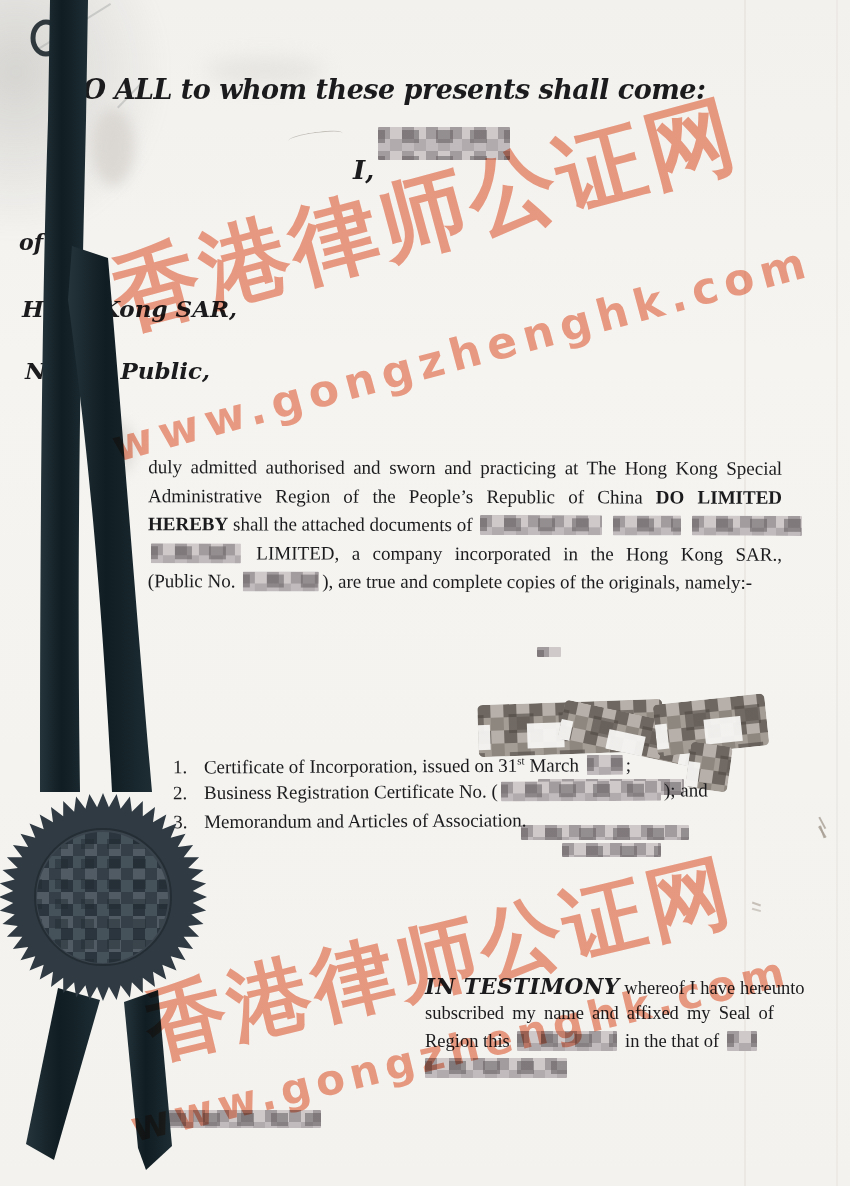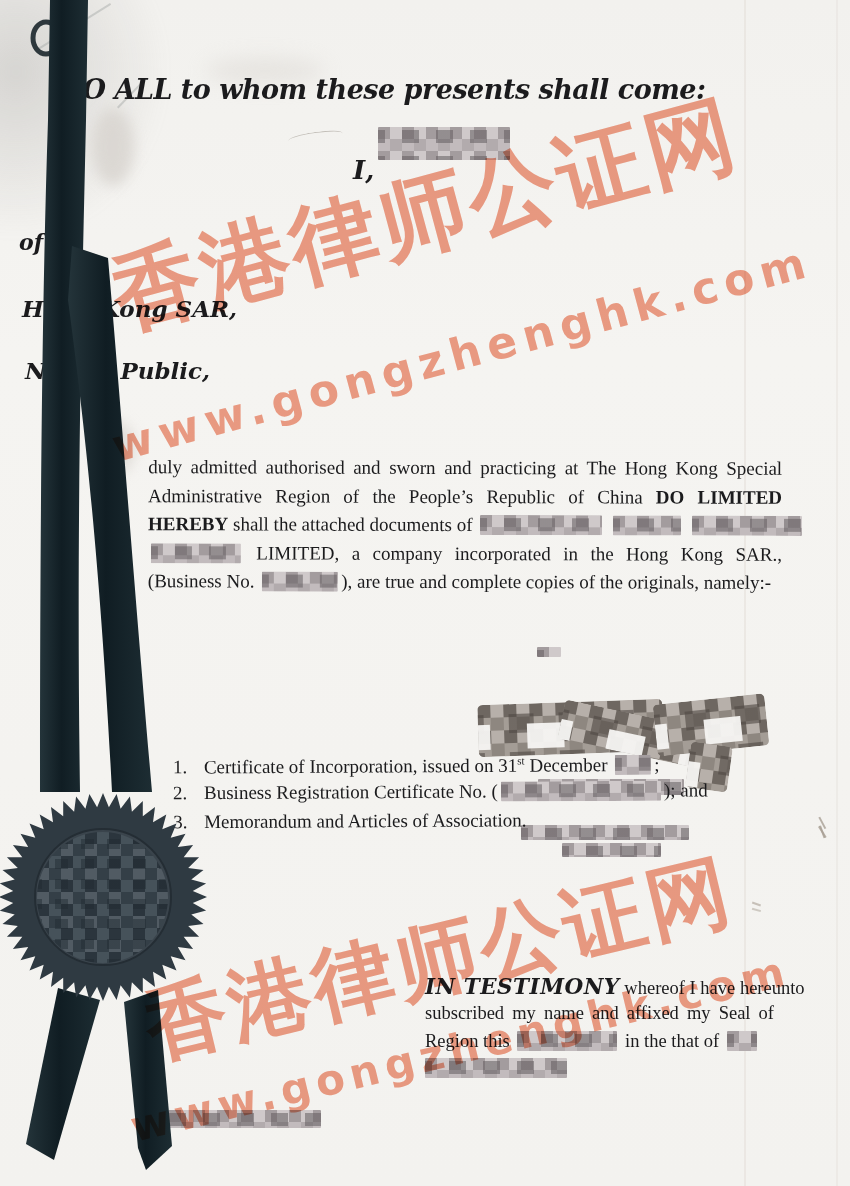--- a/index.html
+++ b/index.html
@@ -125,27 +125,27 @@
     <div class="bline j">
       <b>HEREBY</b><span> shall the attached documents of</span>
       <span class="mz mz-i" style="width:122px;"></span>
       <span class="mz mz-i" style="width:68px;"></span>
       <span class="mz mz-i" style="width:110px;"></span>
     </div>
     <div class="bline j">
       <span class="mz mz-i" style="width:90px;"></span><span> LIMITED, a company incorporated in the Hong Kong SAR.,</span>
     </div>
     <div class="bline">
-      <span>(Business No. </span><span class="mz mz-i" style="width:76px;"></span><span>), are true and complete copies of the originals, namely:-</span>
+      <span>(Public No. </span><span class="mz mz-i" style="width:76px;"></span><span>), are true and complete copies of the originals, namely:-</span>
     </div>
   </div>
 
   <div class="txt list">
     <div class="li">
-      <span class="num">1.</span><span>Certificate of Incorporation, issued on 31</span><sup>st</sup><span> December </span><span class="mz mz-i" style="width:36px;"></span><span>;</span>
+      <span class="num">1.</span><span>Certificate of Incorporation, issued on 31</span><sup>st</sup><span> March </span><span class="mz mz-i" style="width:36px;"></span><span>;</span>
     </div>
     <div class="li">
       <span class="num">2.</span><span>Business Registration Certificate No. (</span><span class="mz mz-i" style="width:160px;"></span><span>); and</span>
     </div>
     <div class="li">
       <span class="num">3.</span><span>Memorandum and Articles of Association.</span>
     </div>
   </div>
 
   <div class="txt testimony">

